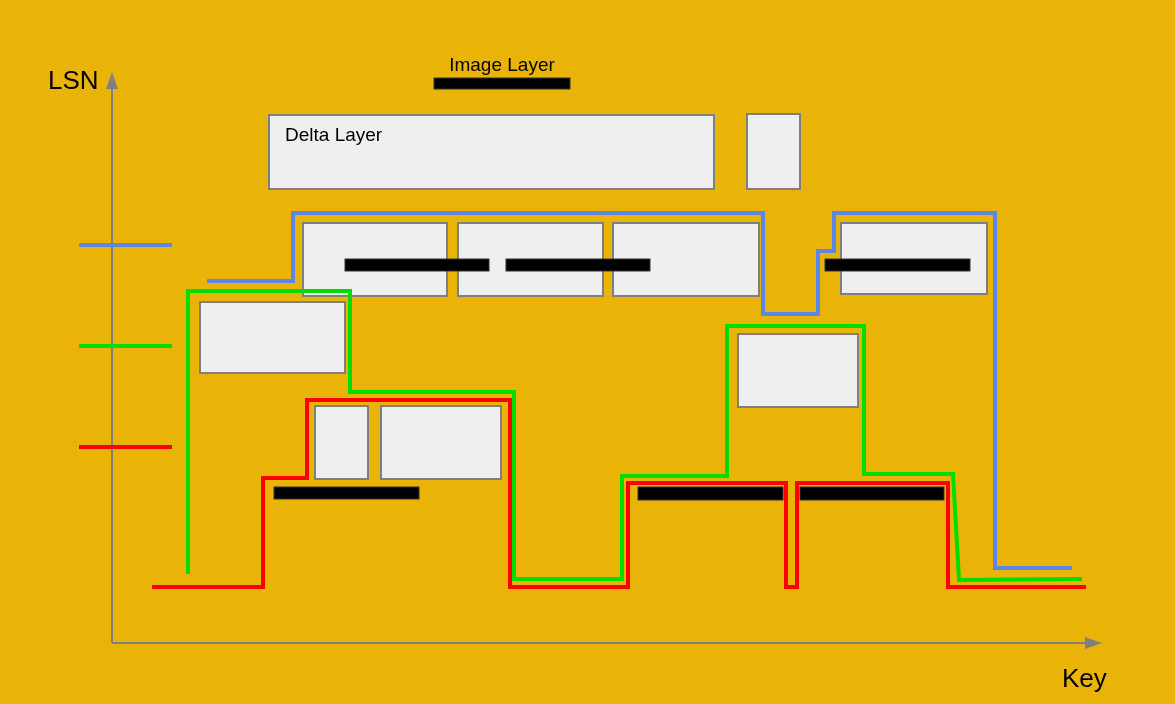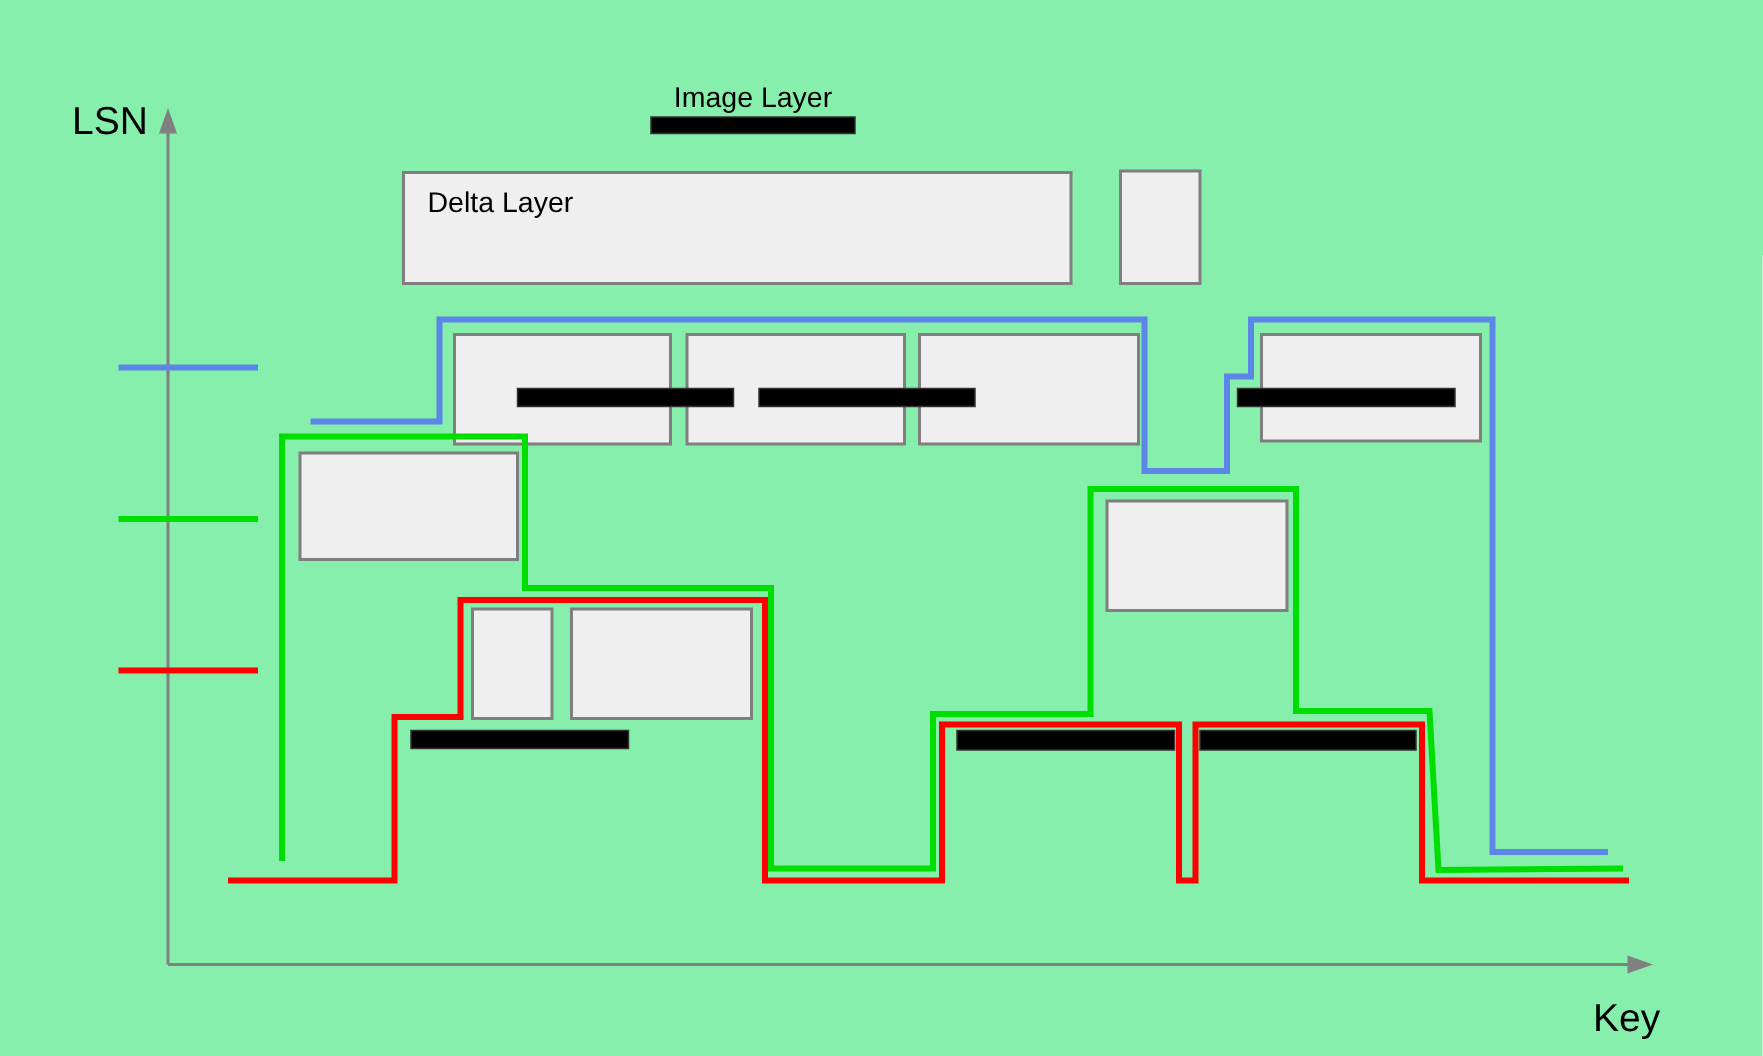--- a/index.html
+++ b/index.html
@@ -4,21 +4,21 @@
 <style>
   html, body {
     margin: 0;
     padding: 0;
     background: #ffffff;
   }
   .canvas {
     position: relative;
     width: 1175px;
     height: 704px;
-    background: #86efac;
+    background: #eab308;
     overflow: hidden;
     font-family: "Liberation Sans", sans-serif;
   }
   .canvas svg {
     position: absolute;
     left: 0;
     top: 0;
   }
   .axis-label {
     font-size: 26px;

